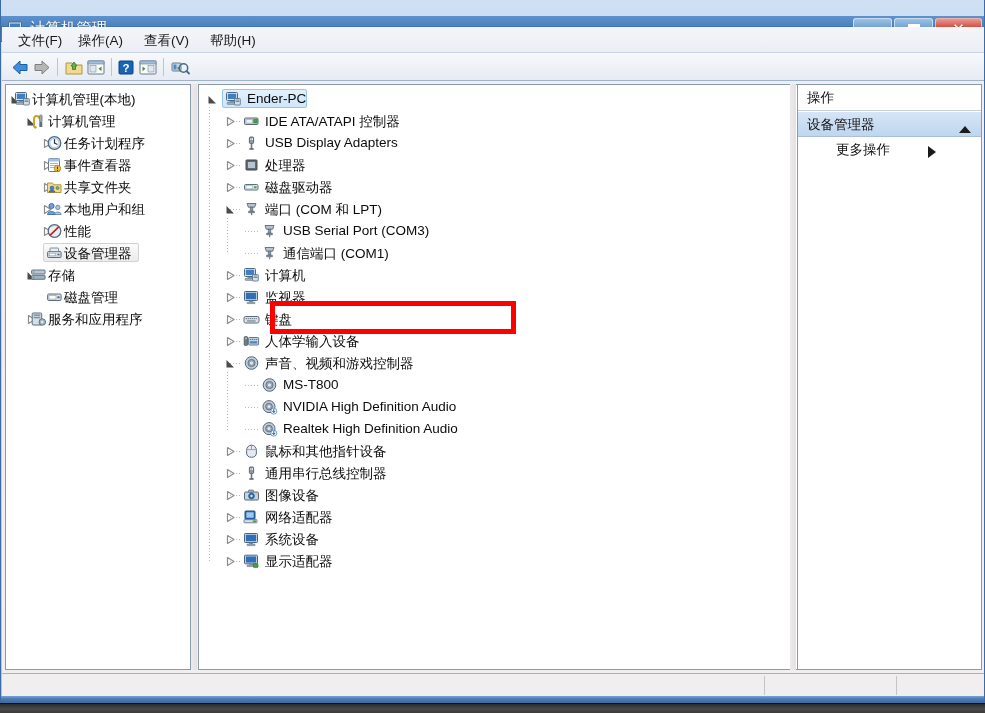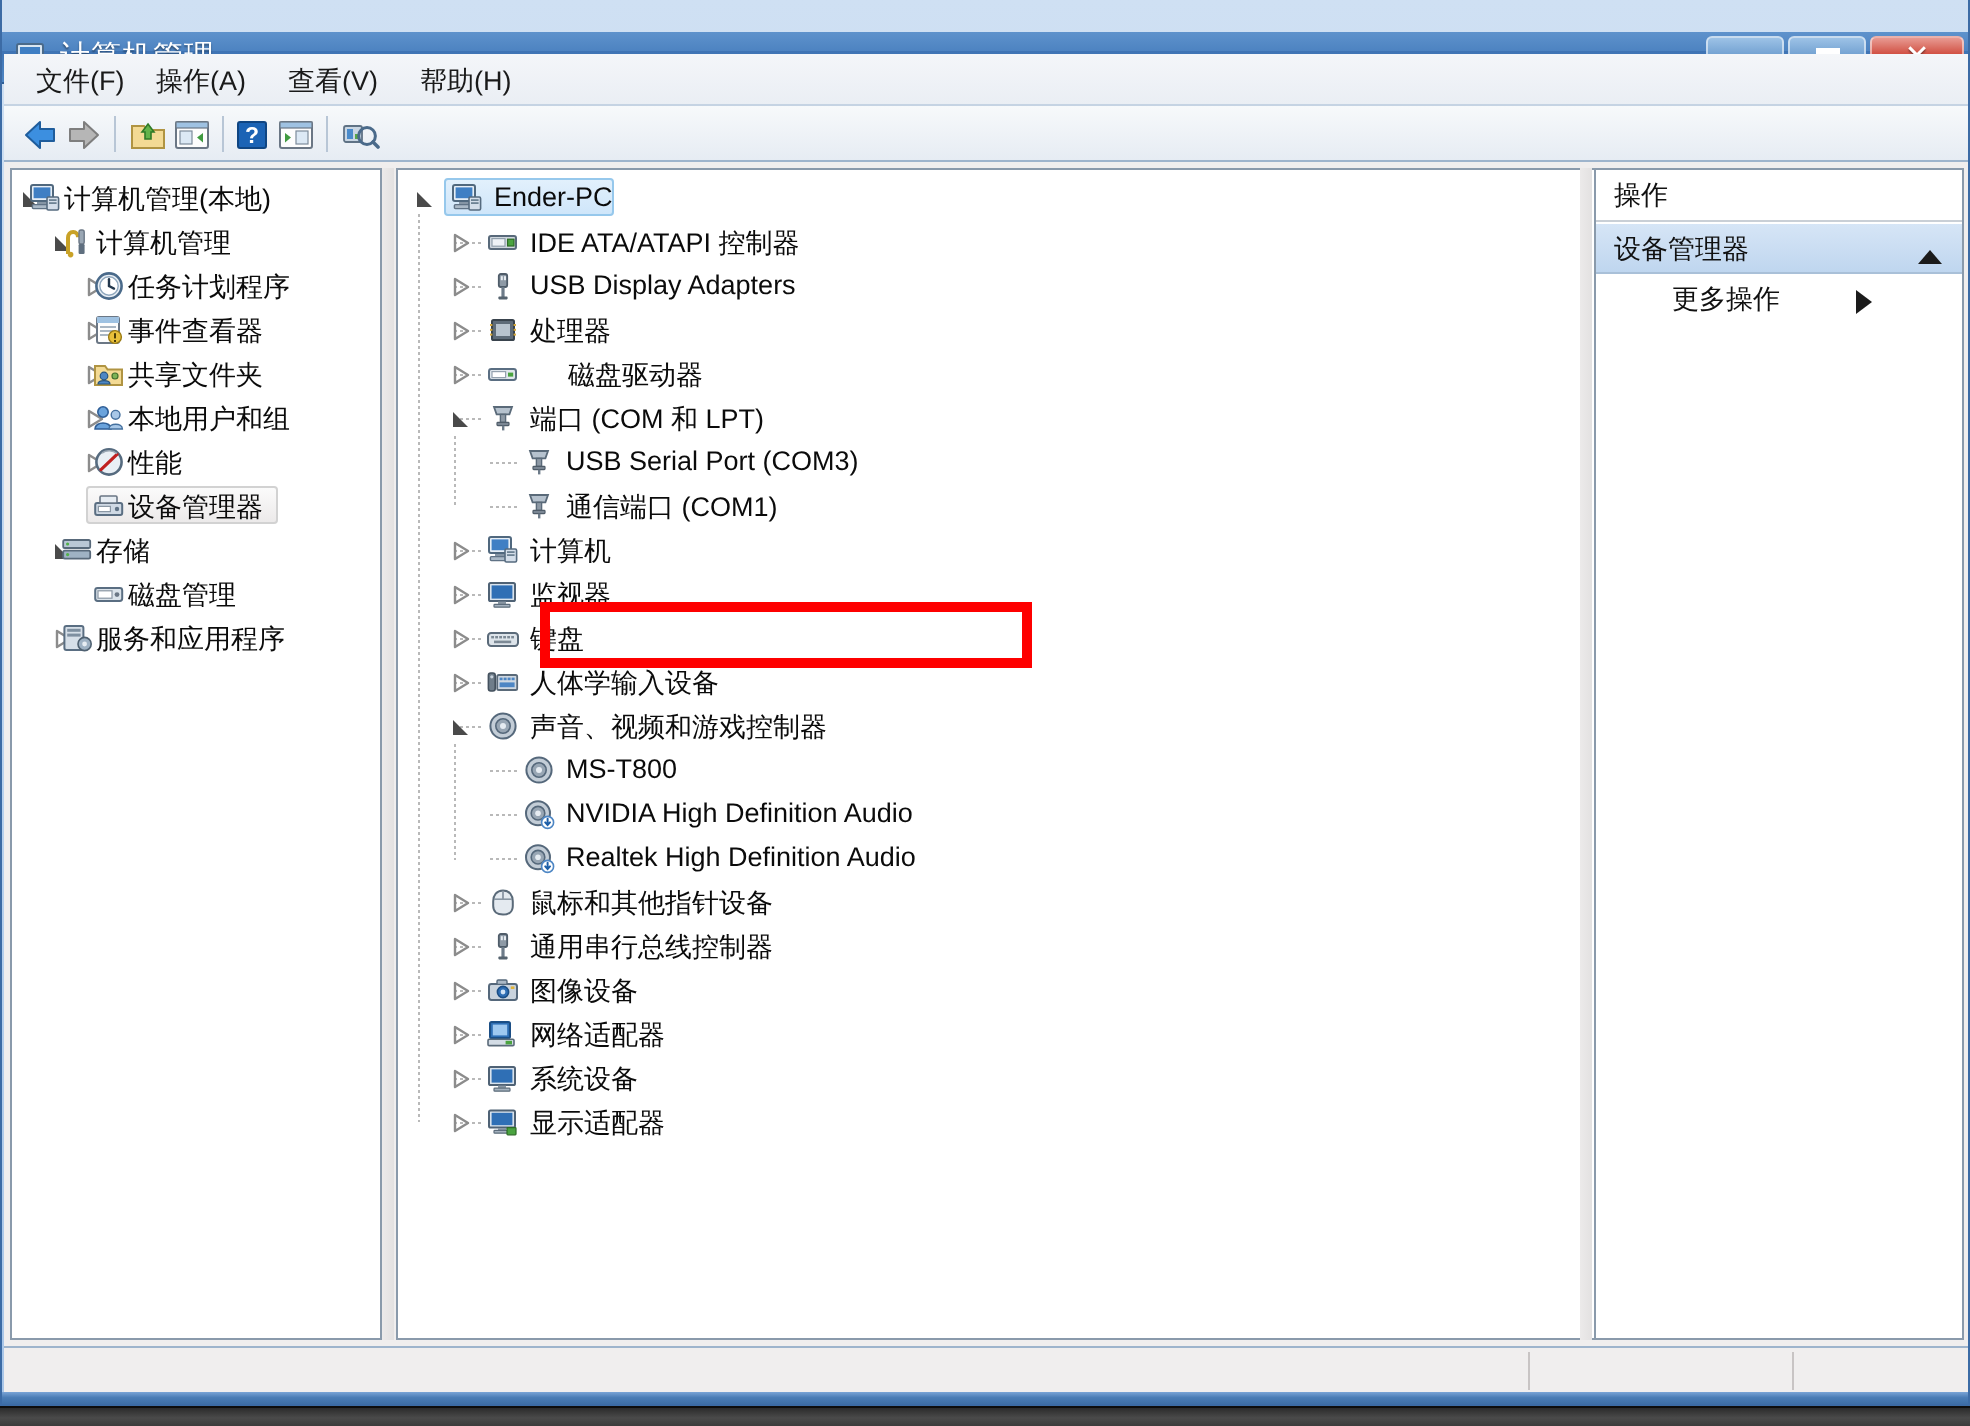--- a/index.html
+++ b/index.html
@@ -457,21 +457,21 @@
         <span class="exp" style="left: 26px; top: 97px;">
           <svg width="11" height="11" viewBox="0 0 11 11">
             <path d="M2.5 1.5 L9 5.5 L2.5 9.5 Z" fill="none" stroke="#8c8c8c" stroke-width="1.2" stroke-linejoin="round"></path>
           </svg>
         </span>
         <span class="ticon" style="left: 44px; top: 94px;"><svg width="17" height="16" viewBox="0 0 17 16">
             <rect x="1.5" y="5.5" width="13.5" height="5.5" rx="1.2" fill="#dfe6ec" stroke="#5a6e82" stroke-width="1"></rect>
             <rect x="3" y="6.8" width="6.8" height="3" fill="#ffffff" stroke="#94a1ae" stroke-width=".6"></rect>
             <rect x="11" y="7.3" width="2.6" height="2" fill="#4aa33f"></rect>
           </svg></span>
-        <span class="tlabel" style="left: 66px; top: 94px; margin-left: 19px;">磁盘驱动器</span>
+        <span class="tlabel" style="left: 66px; top: 94px;">磁盘驱动器</span>
         <div class="dotline-h" style="left: 28px; top: 124px; width: 15px;"></div>
         <span class="exp" style="left: 26px; top: 119px;">
           <svg width="11" height="11" viewBox="0 0 11 11">
             <path d="M1.5 2 L9 9.5 L1.5 9.5 Z" fill="#4a4a4a"></path>
           </svg>
         </span>
         <span class="ticon" style="left: 44px; top: 116px;"><svg width="17" height="16" viewBox="0 0 17 16">
             <path d="M4 2.5 L13 2.5 L11.7 6.2 L5.3 6.2 Z" fill="#b6c2ce" stroke="#5a6a79" stroke-width=".9"></path>
             <rect x="7.2" y="6.2" width="2.6" height="4" fill="#8e9aa6" stroke="#5a6a79" stroke-width=".7"></rect>
             <rect x="5.5" y="10.2" width="6" height="1.6" rx=".4" fill="#7b8794" stroke="#4f5c69" stroke-width=".6"></rect>

